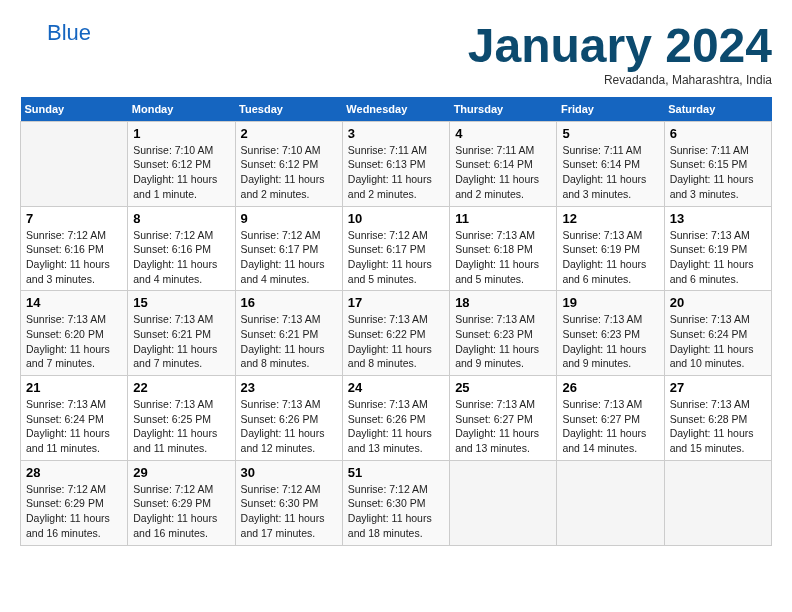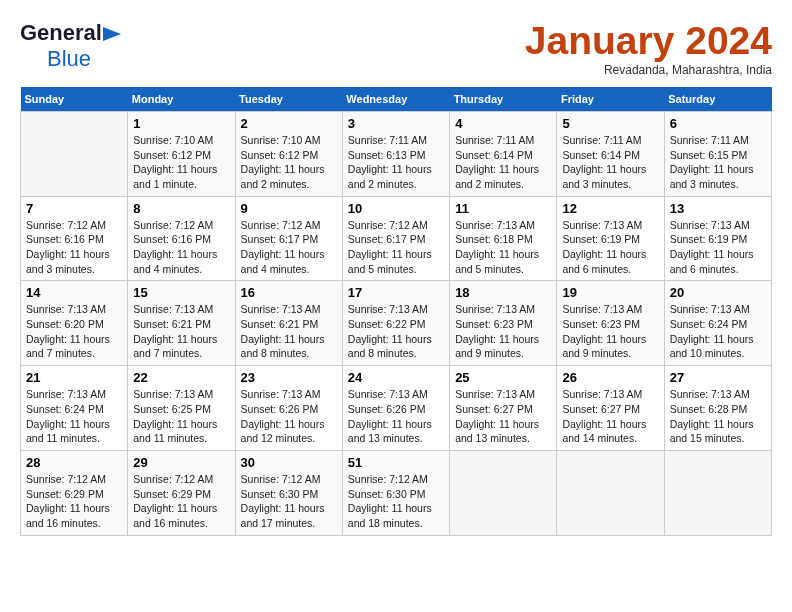--- a/index.html
+++ b/index.html
@@ -22,23 +22,23 @@
       align-items: flex-start;
     }
     .logo-line {
       display: flex;
       align-items: center;
     }
     .title-block {
       text-align: right;
     }
     .title-block h1 {
-      font-size: 39px;
+      font-size: 48px;
       font-weight: bold;
-      color: #c2410c;
+      color: #0c4a6e;
       line-height: 1.1;
     }
     .title-block h2 {
       font-size: 12px;
       font-weight: normal;
       color: #333;
     }
     table {
       width: 100%;
       border-collapse: collapse;
@@ -76,26 +76,20 @@
     tbody tr:nth-child(even) td {
       background-color: #fff;
     }
     .empty { background: #f5f5f5 !important; }
   </style>
 </head>
 <body>
 
 <div class="header">
   <div class="logo">
-    <div class="logo-line">
-      <span style="font-size:22px;font-weight:bold;color:#1a1a2e;">General</span>
-      <svg width="18" height="18" viewBox="0 0 18 18" style="margin-left:1px;margin-top:2px;">
-        <polygon points="0,2 18,9 0,16" fill="#1565c0"></polygon>
-      </svg>
-    </div>
     <div>
       <span style="font-size:22px;font-weight:normal;color:#1565c0;margin-left:27px;">Blue</span>
     </div>
   </div>
   <div class="title-block">
     <h1>January 2024</h1>
     <h2>Revadanda, Maharashtra, India</h2>
   </div>
 </div>
 

